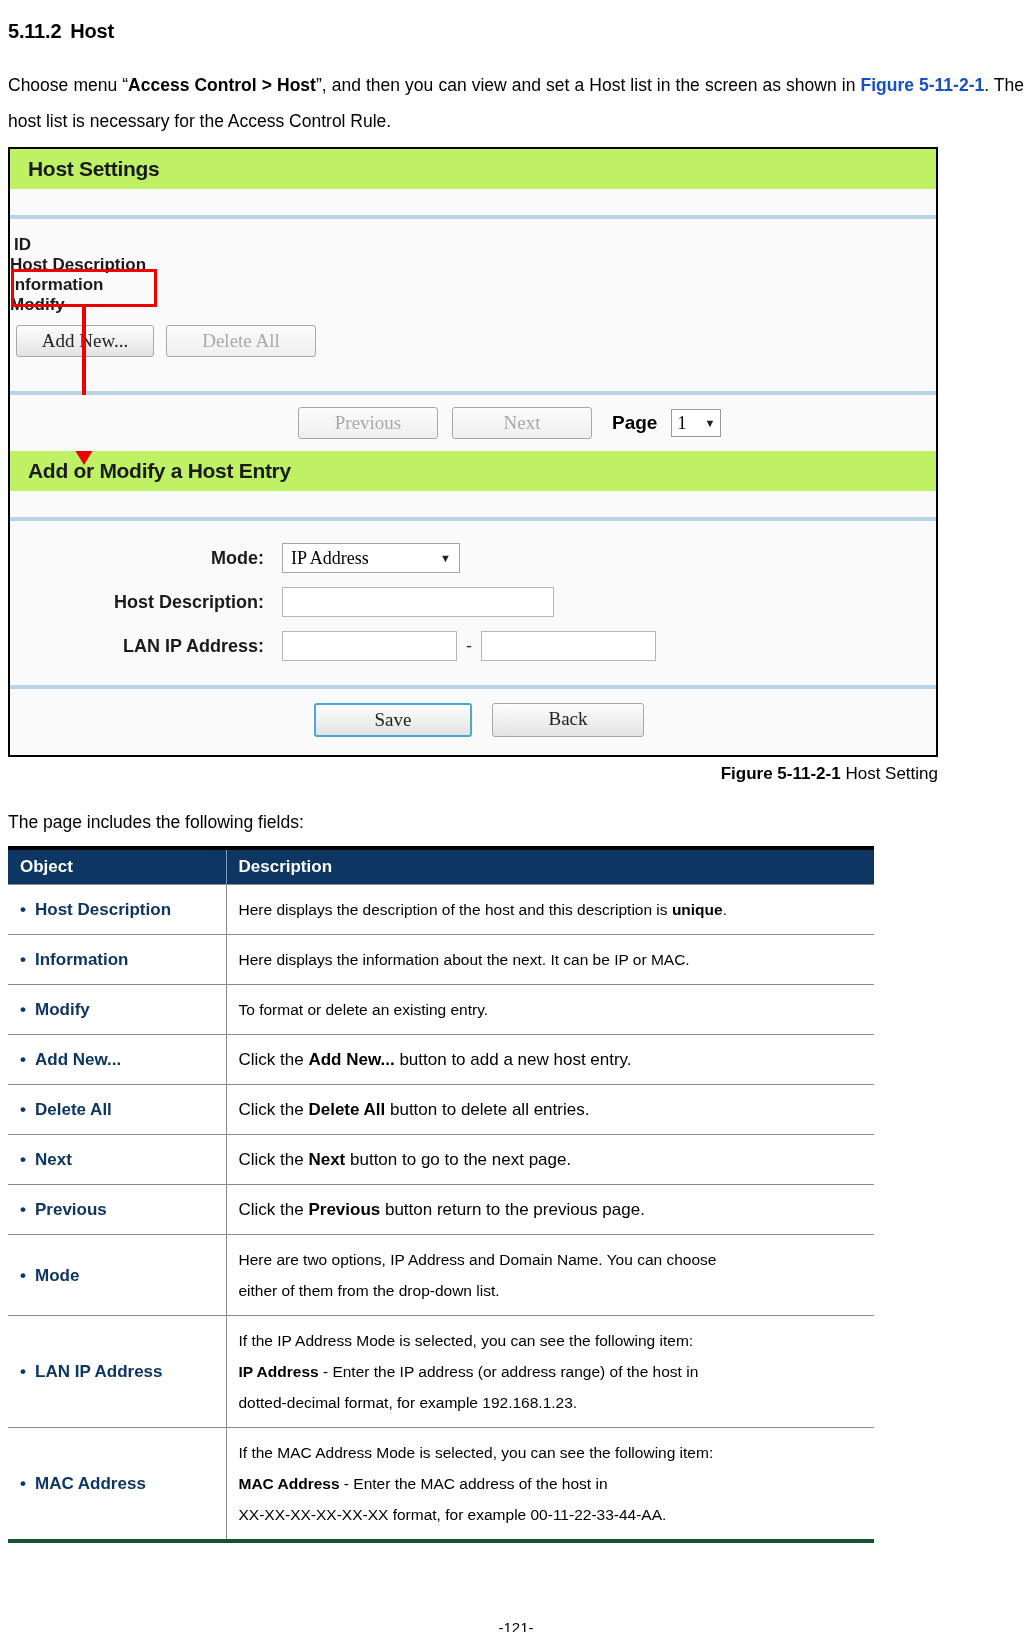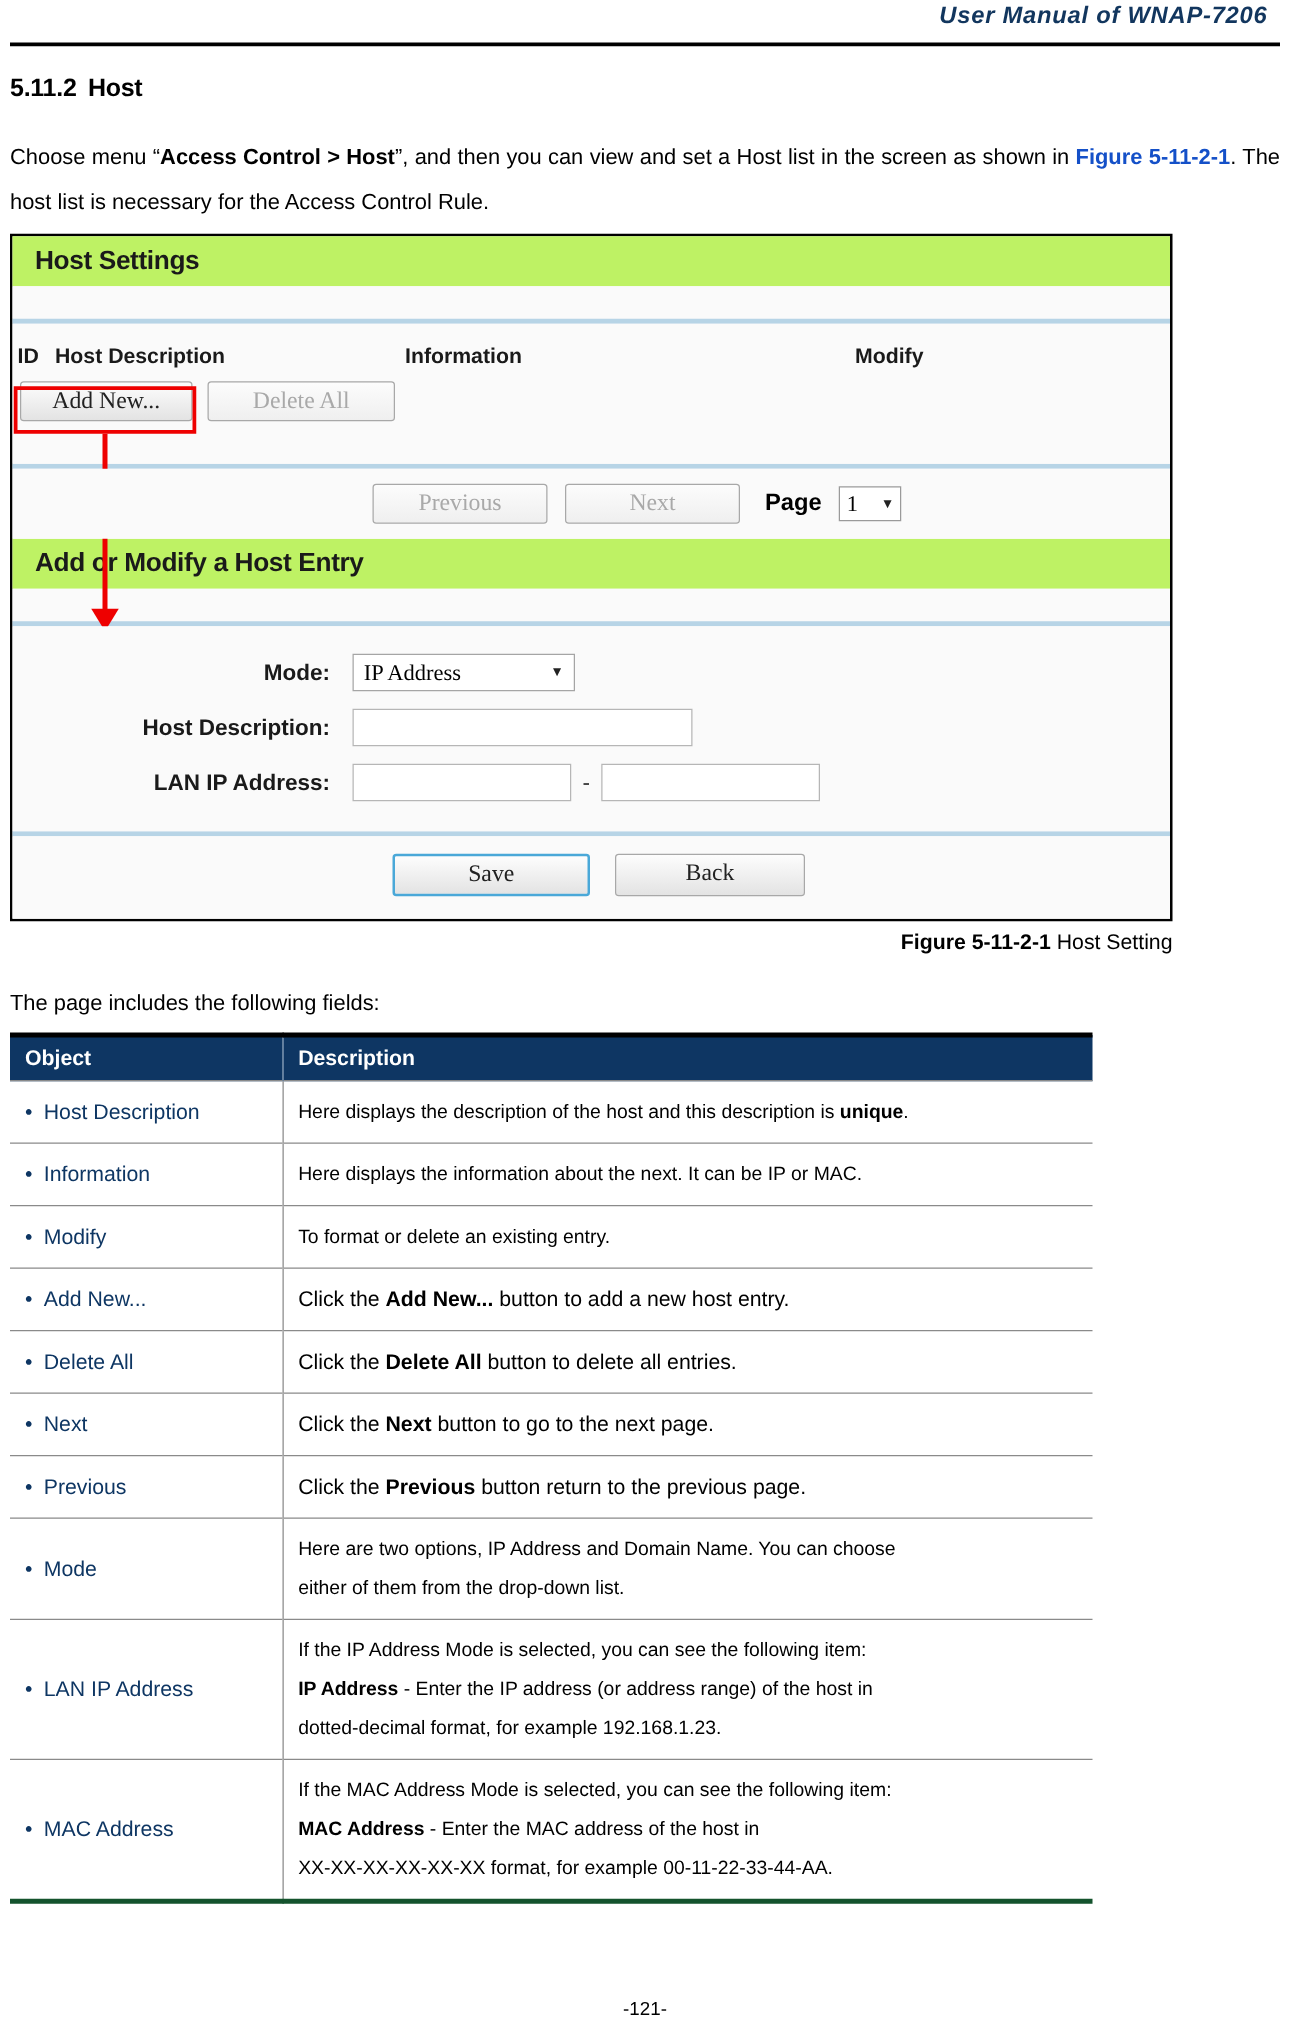--- a/index.html
+++ b/index.html
@@ -100,20 +100,21 @@
   }
   .ui-section { background: #fafafa; position: relative; }
 
   .ui-colhead {
     display: flex;
     font-family: "Liberation Sans", sans-serif;
     font-weight: bold;
     font-size: 17px;
     color: #1a1a1a;
     padding: 16px 0 0 0;
+    flex-direction: column;
   }
   .ui-colhead .c-id { width: 30px; padding-left: 4px; }
   .ui-colhead .c-desc { width: 280px; }
   .ui-colhead .c-info { width: 360px; }
   .ui-colhead .c-mod { width: 180px; }
 
   .ui-btnrow {
     display: flex;
     align-items: center;
     padding: 10px 0 0 6px;
@@ -273,21 +274,21 @@
   .spec-table td {
     border-top: 1px solid #8a8a8a;
     border-right: 1px solid #8a8a8a;
     padding: 9px 12px;
     vertical-align: middle;
     font-size: 15.5px;
     line-height: 31px;
   }
   .spec-table td:last-child { border-right: none; }
   .spec-table td.obj {
-    font-weight: normal;
+    font-weight: bold;
     color: #0e3663;
     font-size: 17px;
     white-space: nowrap;
   }
   .spec-table td.obj .bullet {
     display: inline-block;
     width: 15px;
     color: #0e3663;
   }
   .spec-table td.desc { text-align: justify; text-justify: inter-word; }
@@ -302,24 +303,20 @@
     right: 0;
     text-align: center;
     font-size: 15px;
   }
 </style>
 </head>
 <body>
 
 <div class="page">
 
-  <div class="doc-header">
-    <div class="doc-header-title">User Manual of WNAP-7206</div>
-    <div class="header-rule"></div>
-  </div>
 
   <h2 class="section-title">
     <span class="num">5.11.2</span><span>Host</span>
   </h2>
 
   <p class="body-para"><span>Choose menu “</span><span class="b">Access Control &gt; Host</span><span>”, and then you can view and set a Host list in the screen as shown in </span><span class="figref">Figure 5-11-2-1</span><span>. The host list is necessary for the Access Control Rule.</span></p>
 
   <div class="figure-wrap">
 
     <div class="ui-bar">

